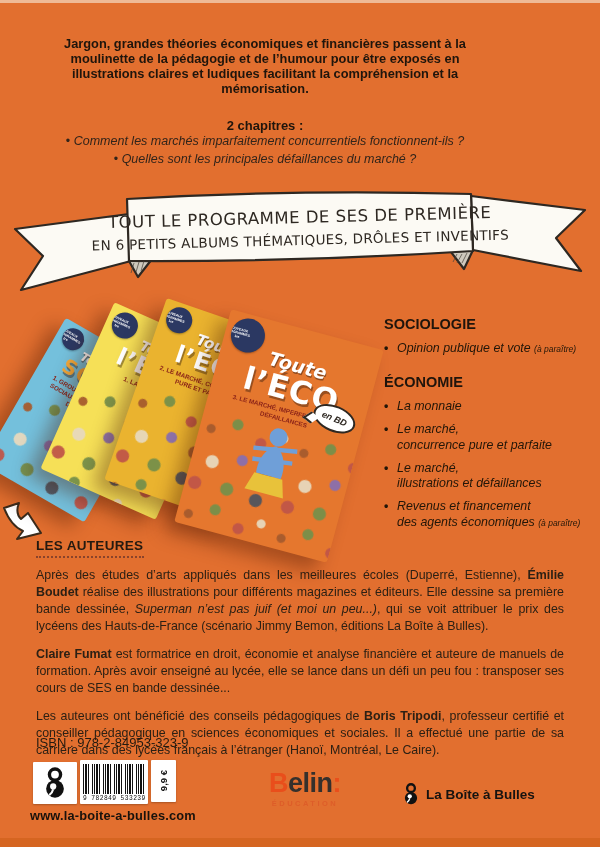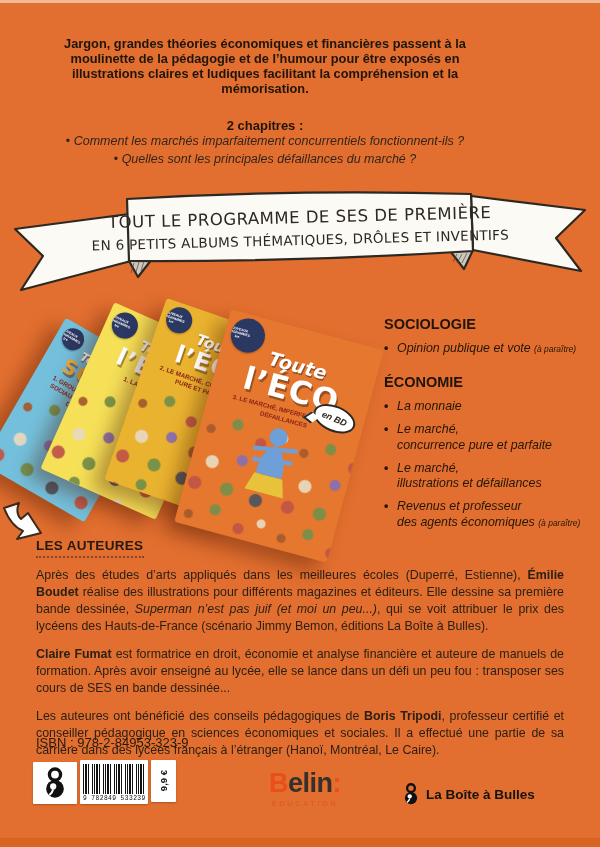--- a/index.html
+++ b/index.html
@@ -195,21 +195,21 @@
     </div>
     <div class="cat-item">
       <span>Le marché,</span> <span class="note"></span>
       <div><span>concurrence pure et parfaite</span> <span class="note"></span></div>
     </div>
     <div class="cat-item">
       <span>Le marché,</span> <span class="note"></span>
       <div><span>illustrations et défaillances</span> <span class="note"></span></div>
     </div>
     <div class="cat-item">
-      <span>Revenus et professeur</span> <span class="note"></span>
+      <span>Revenus et financement</span> <span class="note"></span>
       <div><span>des agents économiques</span> <span class="note">(à paraître)</span></div>
     </div>
   </div>
 
   <svg class="arrow-svg" width="46" height="56" viewBox="0 0 46 56">
     <path d="M4,8 L19,3 Q15,13 21,19 L28,13 L41,33 L17,39 L23,31 Q11,26 4,8 Z" fill="#ffffff" stroke="#3b2b1b" stroke-width="2" stroke-linejoin="round"></path>
   </svg>
   <div class="auth-head">LES AUTEURES</div>
   <div class="dotline"></div>
   <div class="paras">
@@ -231,20 +231,21 @@
 
   <div class="wbox bar-box">
     <div class="bars"></div>
     <div class="bar-digits">9 782849 533239</div>
   </div>
 
   <div class="wbox price-box">
     <span class="price">9,9 €</span>
   </div>
 
+  <div class="website">www.la-boite-a-bulles.com</div>
 
   <div class="belin">
     <div class="belin-word"><span class="belin-b">B</span><span>elin</span><span class="belin-colon">:</span></div>
     <div class="belin-sub">ÉDUCATION</div>
   </div>
 
   <div class="bulles">
     <svg width="18" height="24" viewBox="0 0 20 26">
       <circle cx="10" cy="6.5" r="4.3" fill="none" stroke="#111" stroke-width="2.6"></circle>
       <circle cx="10" cy="17.5" r="6.8" fill="#111"></circle>

